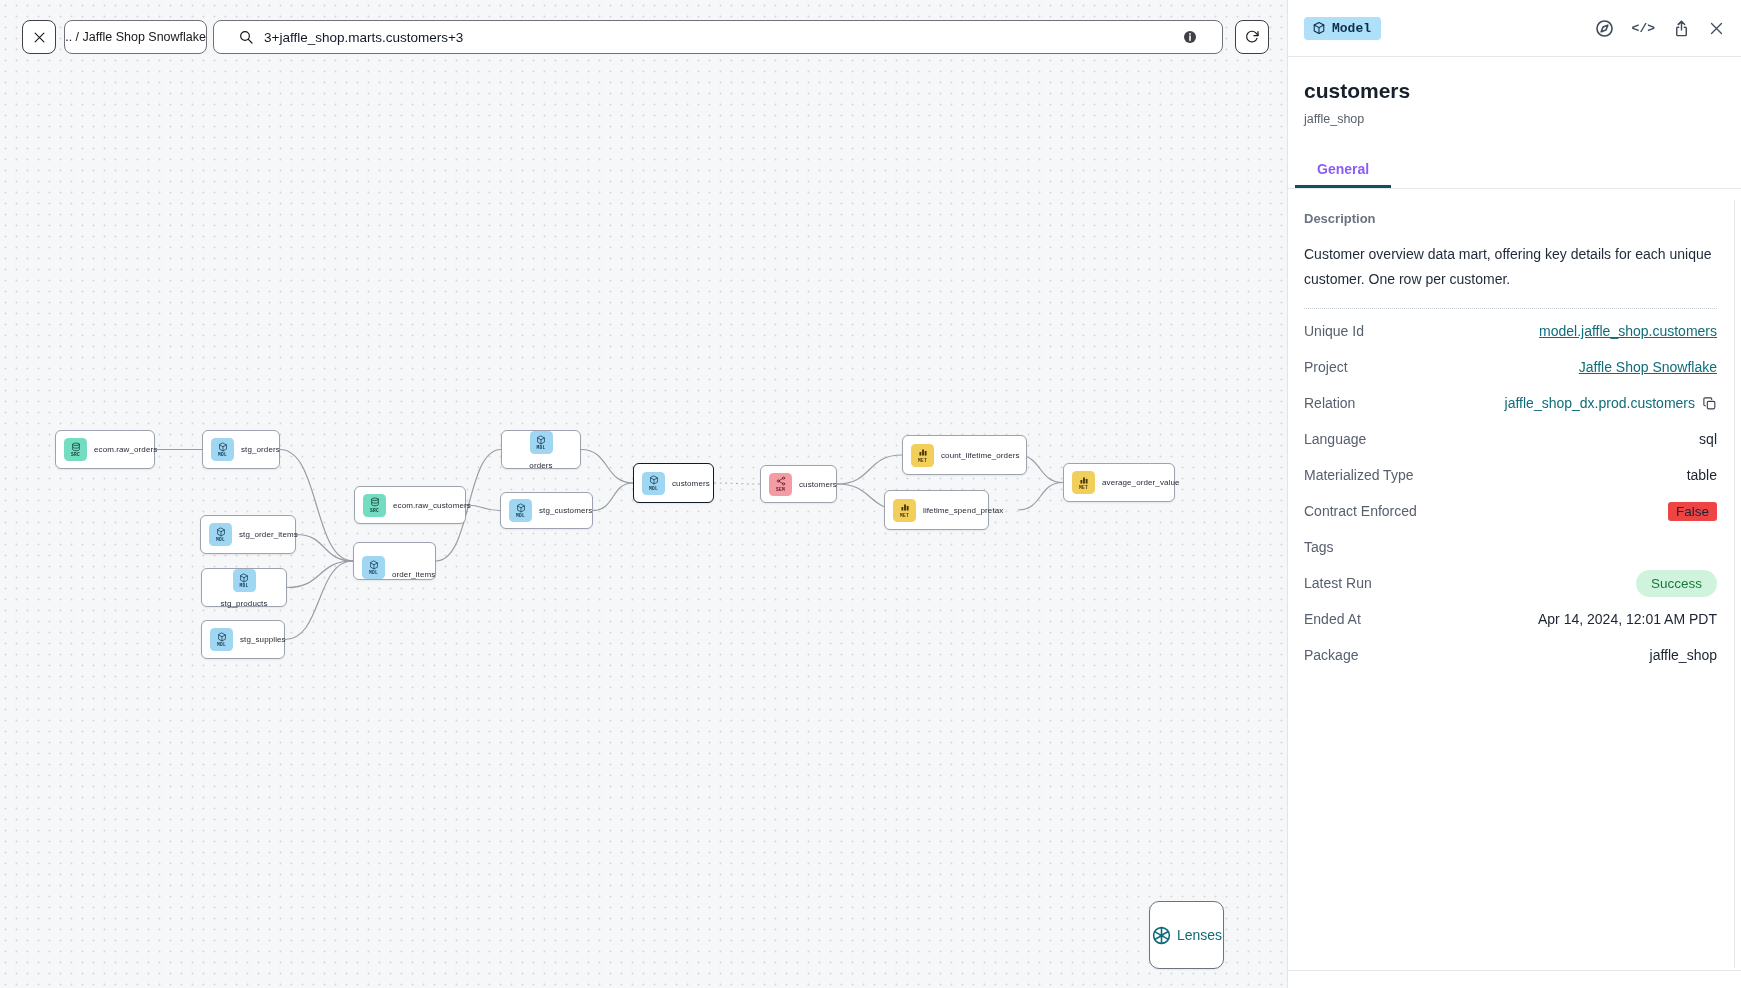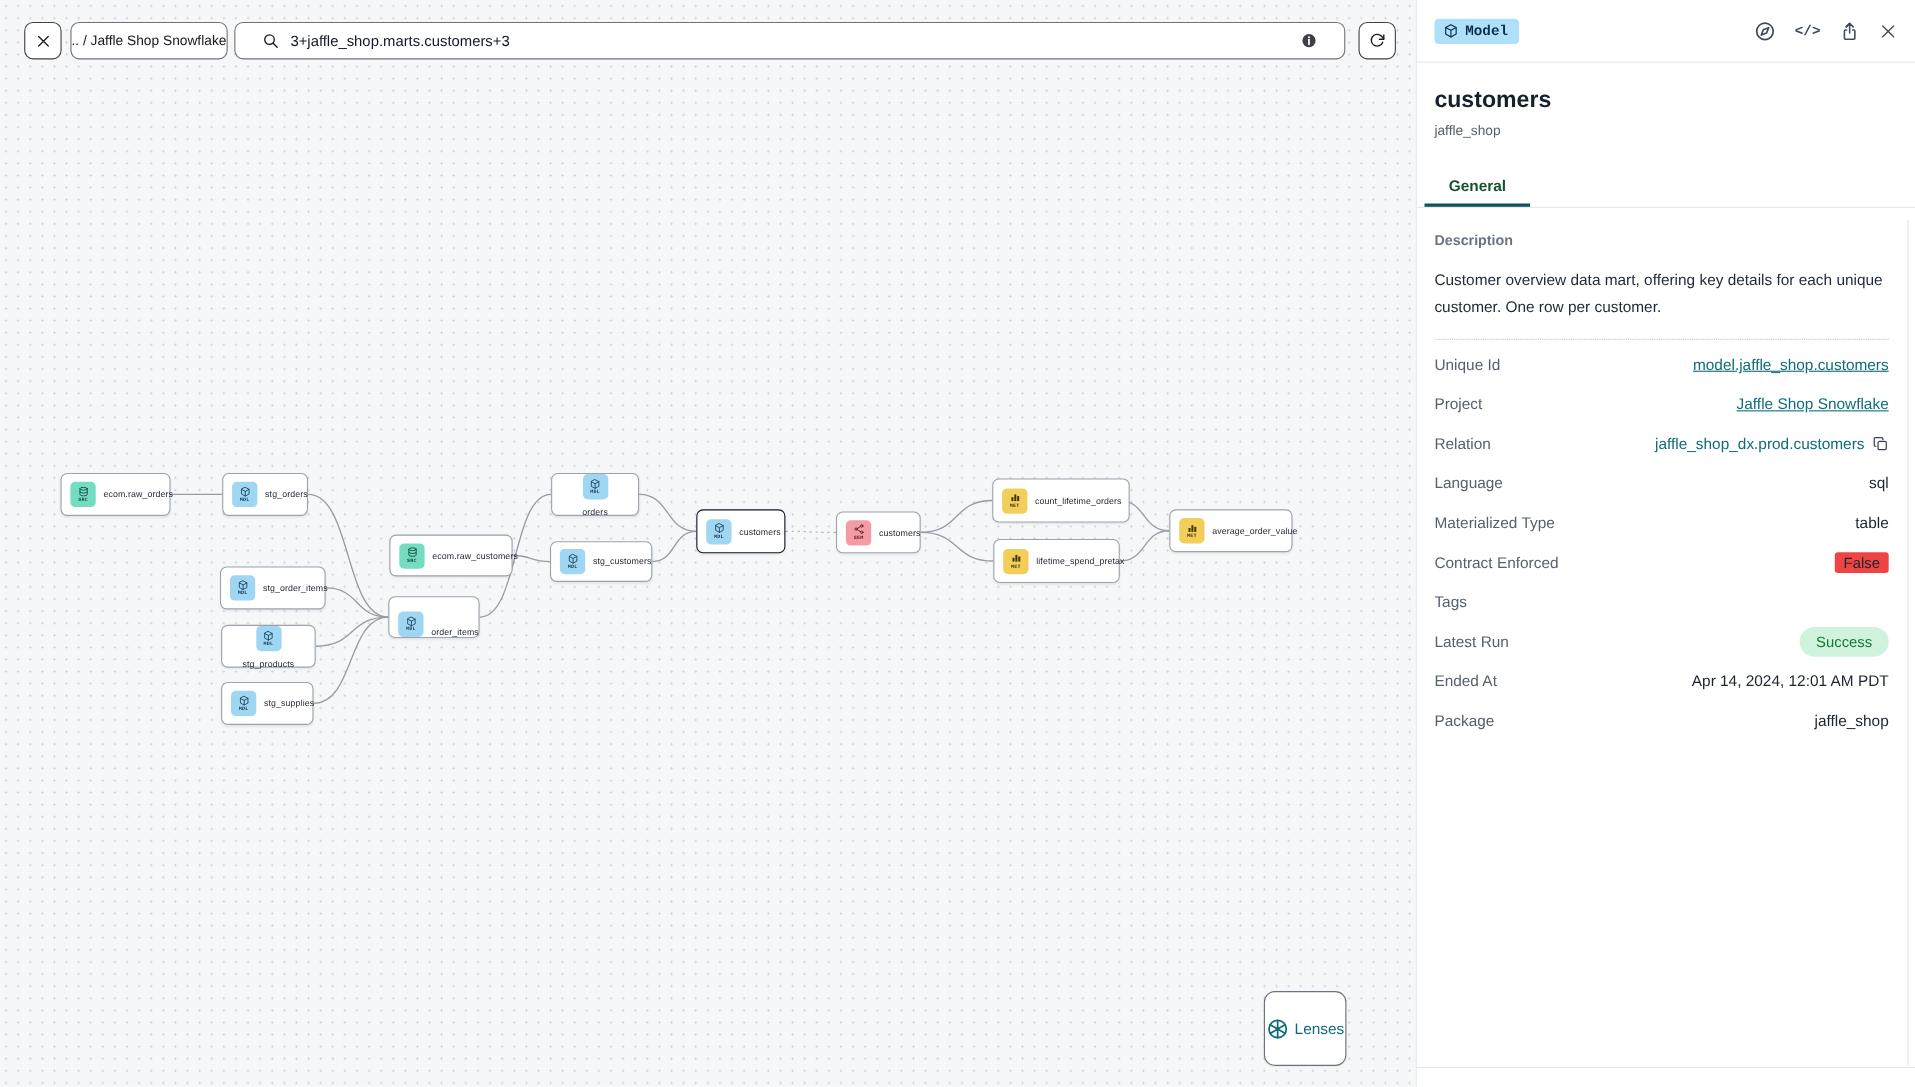--- a/index.html
+++ b/index.html
@@ -12,21 +12,21 @@
     background-image:radial-gradient(circle, #d5d7db 0.9px, transparent 1.1px);
     background-size:11px 11px; overflow:hidden; }
   #edge-svg { position:absolute; left:0; top:0; }
 
   
   .tb-btn { position:absolute; background:#fff; border:1.5px solid #3f3f46;
     border-radius:8px; display:flex; align-items:center; justify-content:center;
     color:#18181b; cursor:pointer; }
   .breadcrumb-chip { position:absolute; left:64px; top:20px; width:143px; height:34px;
     background:#fff; border:1px solid #71717a; border-radius:8px;
-    display:flex; align-items:center; justify-content:flex-start;
+    display:flex; align-items:center; justify-content:flex-end;
     font-size:12.5px; color:#18181b; }
   .search-box { position:absolute; left:213px; top:20px; width:1010px; height:34px;
     background:#fff; border:1px solid #71717a; border-radius:8px;
     display:flex; align-items:center; padding:0 24px; gap:10px; }
   .search-box input { flex:1; border:none; outline:none; font-size:13.5px;
     color:#111827; font-family:"Liberation Sans", sans-serif; background:transparent; }
   .icon { display:inline-flex; align-items:center; justify-content:center; }
   .icon svg { display:block; }
 
   
@@ -64,21 +64,21 @@
     color:#3f4a5a; }
   .header-icons .icon { cursor:pointer; }
   .code-glyph { font-family:"Liberation Mono", monospace; font-size:13px; font-weight:bold; }
 
   .title-block { padding:22px 16px 0 16px; }
   .panel-title { font-size:21px; font-weight:bold; color:#16202b; }
   .panel-subtitle { font-size:12.5px; color:#57606a; margin-top:9px; }
 
   .tab-bar { margin-top:24px; border-bottom:1px solid #e5e7eb; display:flex; }
   .tab { margin-left:7px; padding:11px 22px 8px; font-size:14px; font-weight:bold;
-    color:#14532d; border-bottom:3.5px solid #11515d; cursor:pointer; }
+    color:#8b5cf6; border-bottom:3.5px solid #11515d; cursor:pointer; }
 
   .panel-body { padding:22px 24px 0 16px; }
   .section-label { font-size:13px; font-weight:bold; color:#6b7280; }
   .description-text { margin-top:16px; font-size:14px; color:#1f2937; line-height:25px;
     padding-right:4px; }
   .dotted-sep { border:none; border-top:1.5px dotted #c6ccd4; margin:16px 0 4px; }
 
   .field-row { min-height:36px; display:flex; align-items:center; }
   .field-label { font-size:14px; color:#57606e; }
   .field-value { margin-left:auto; font-size:14px; color:#1b2430; display:flex;
@@ -235,21 +235,21 @@
         <span class="node-icon t-metric">
           <svg width="10" height="10" viewBox="0 0 24 24" fill="none" stroke="currentColor" stroke-width="1.8" stroke-linecap="round" stroke-linejoin="round">
             <rect x="3.5" y="12" width="4.4" height="8.5" fill="currentColor" stroke="none"></rect>
             <rect x="9.8" y="6" width="4.4" height="14.5" fill="currentColor" stroke="none"></rect>
             <rect x="16.1" y="9.5" width="4.4" height="11" fill="currentColor" stroke="none"></rect>
           </svg>
           <span class="tag">MET</span>
         </span>
         <span class="node-label">count_lifetime_orders</span>
       </div>
-      <div class="node" style="left: 903px; top: 490px; width: 115px; height: 40px;">
+      <div class="node" style="left: 884px; top: 490px; width: 105px; height: 40px;">
         <span class="node-icon t-metric">
           <svg width="10" height="10" viewBox="0 0 24 24" fill="none" stroke="currentColor" stroke-width="1.8" stroke-linecap="round" stroke-linejoin="round">
             <rect x="3.5" y="12" width="4.4" height="8.5" fill="currentColor" stroke="none"></rect>
             <rect x="9.8" y="6" width="4.4" height="14.5" fill="currentColor" stroke="none"></rect>
             <rect x="16.1" y="9.5" width="4.4" height="11" fill="currentColor" stroke="none"></rect>
           </svg>
           <span class="tag">MET</span>
         </span>
         <span class="node-label">lifetime_spend_pretax</span>
       </div>

